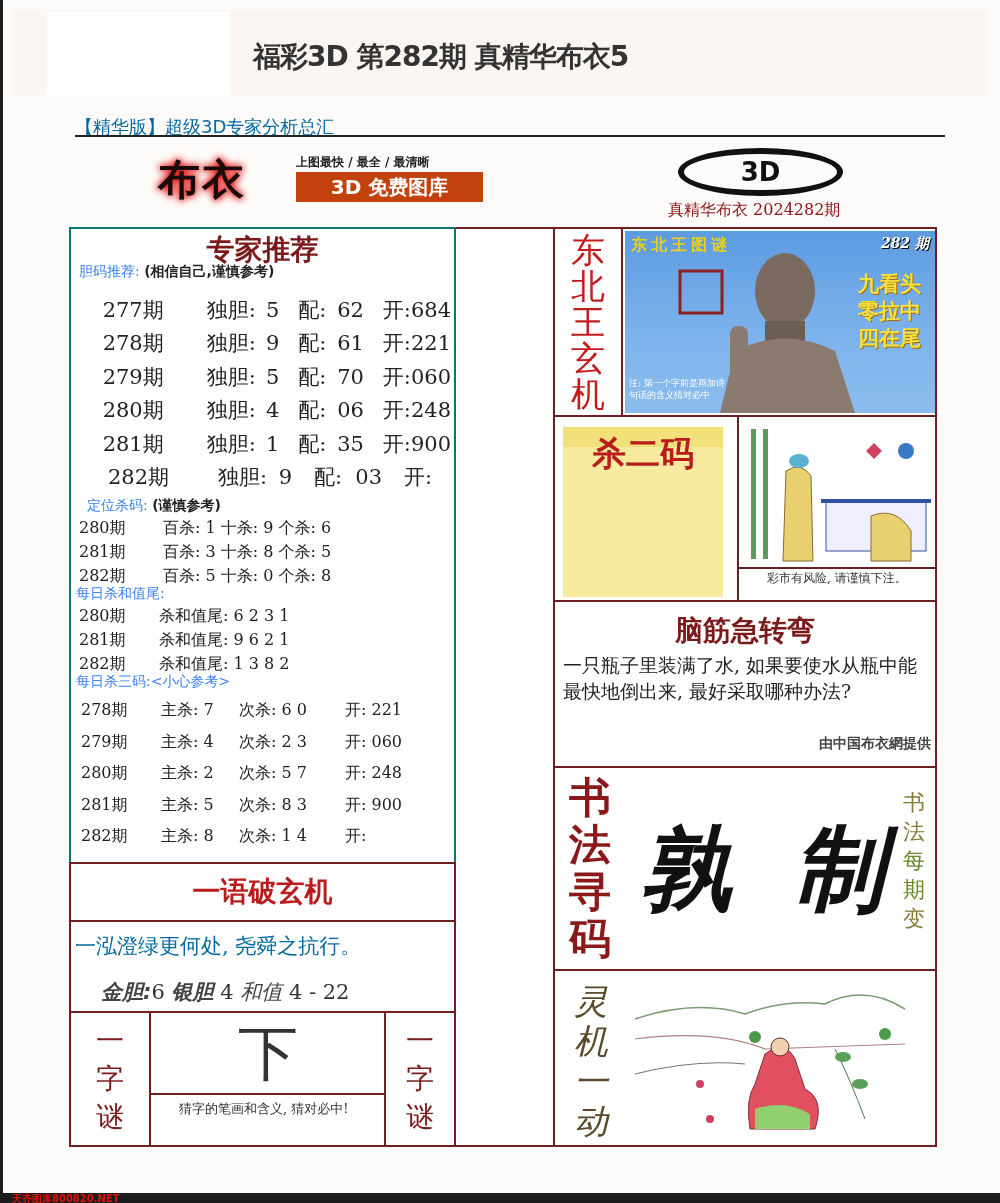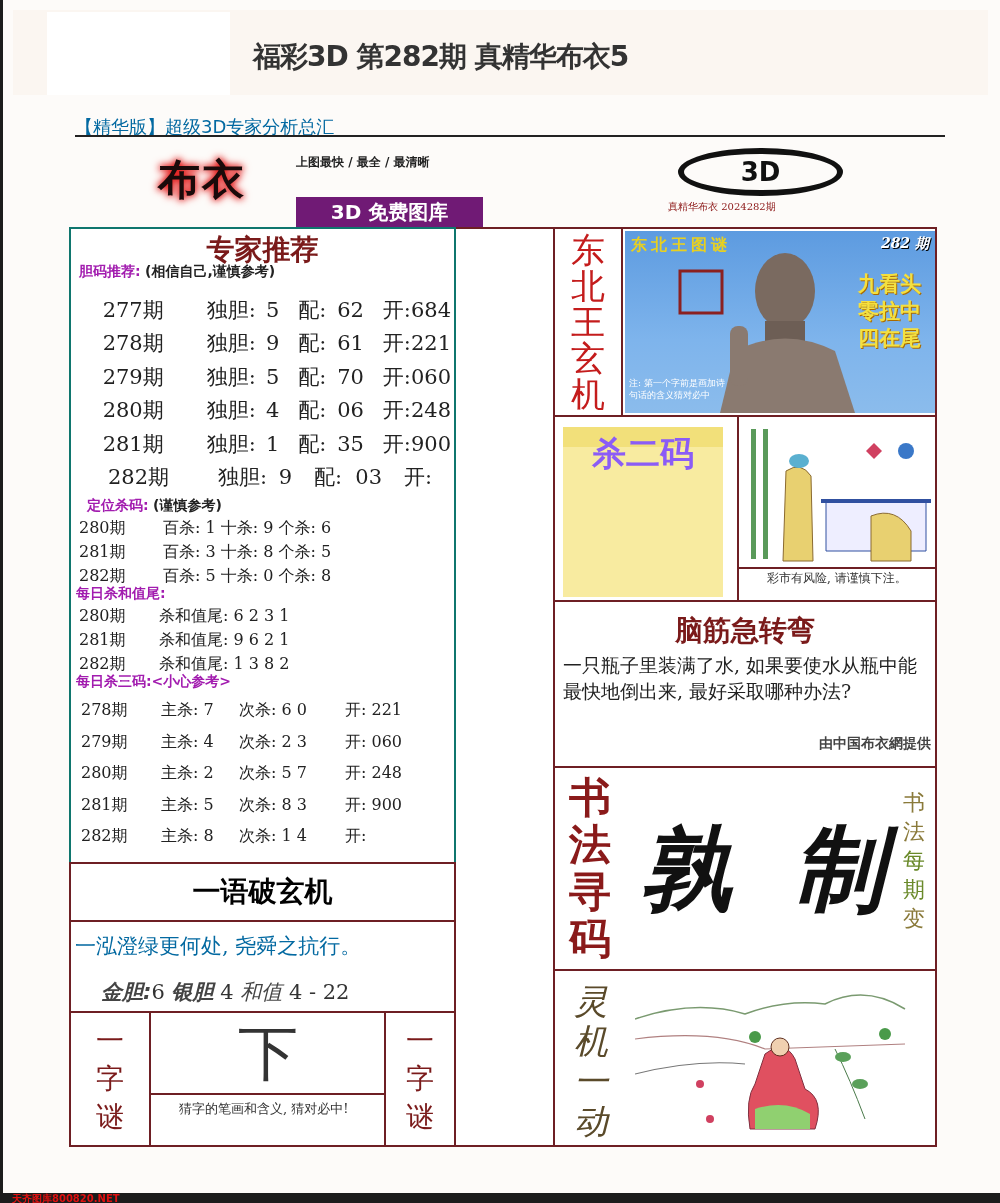--- a/index.html
+++ b/index.html
@@ -9,34 +9,34 @@
   .header-band { position: absolute; left: 10px; top: 10px; width: 975px; height: 85px; background: #fbf6f1; }
   .header-white { position: absolute; left: 44px; top: 12px; width: 183px; height: 83px; background: #ffffff; }
   .main-title { position: absolute; left: 250px; top: 38px; font-family: "DejaVu Sans", sans-serif; font-size: 28px; font-weight: bold; color: #333; letter-spacing: -1px; }
   .subtitle { position: absolute; left: 72px; top: 115px; font-family: "DejaVu Sans", sans-serif; font-size: 18px; color: #0369a1; }
   .subtitle-rule { position: absolute; left: 72px; top: 135px; width: 870px; height: 2px; background: #222; }
 
   
   .buyi-logo { position: absolute; left: 155px; top: 152px; width: 325px; height: 52px; }
   .buyi-big { position: absolute; left: 0; top: 0; font-family: "DejaVu Sans", sans-serif; font-size: 42px; font-weight: bold; color: #1a0a0a; text-shadow: 0 0 6px #e01010, 0 0 10px #e01010; letter-spacing: 2px; }
   .buyi-tag { position: absolute; left: 138px; top: 2px; font-family: "DejaVu Sans", sans-serif; font-size: 12px; font-weight: bold; color: #222; }
-  .buyi-red { position: absolute; left: 138px; top: 20px; width: 187px; height: 30px; background: #701a75; color: #fff; font-family: "DejaVu Sans", sans-serif; font-weight: bold; font-size: 20px; text-align: center; line-height: 30px; margin-top: 25px; }
+  .buyi-red { position: absolute; left: 138px; top: 20px; width: 187px; height: 30px; background: #c2410c; color: #fff; font-family: "DejaVu Sans", sans-serif; font-weight: bold; font-size: 20px; text-align: center; line-height: 30px; }
 
   
   .emblem { position: absolute; left: 675px; top: 148px; width: 165px; height: 48px; border: 6px solid #111; border-radius: 50%; display: flex; align-items: center; justify-content: center; font-family: "DejaVu Sans", sans-serif; font-weight: bold; font-size: 26px; color: #111; }
-  .emblem-caption { position: absolute; left: 665px; top: 200px; font-size: 10px; color: #8b1515; font-family: "DejaVu Serif", serif; }
+  .emblem-caption { position: absolute; left: 665px; top: 200px; font-size: 16px; color: #8b1515; font-family: "DejaVu Serif", serif; }
 
   
   .frame { position: absolute; border: 2px solid #0f766e; background: #fff; }
   .left-box { left: 69px; top: 227px; width: 387px; height: 637px; }
   .mid-col { position: absolute; left: 456px; top: 227px; width: 97px; height: 920px; border-top: 2px solid #6e1f24; border-bottom: 2px solid #6e1f24; background: #fff; }
   .mid-col::after { content: ""; position: absolute; right: -2px; top: 0; width: 2px; height: 100%; background: #6e1f24; }
 
   .sec-title { font-size: 28px; font-weight: bold; color: #7a1a1a; text-align: center; font-family: "DejaVu Sans", sans-serif; }
-  .blue-label { color: #a21caf; font-weight: bold; font-family: "DejaVu Sans", sans-serif; }
+  .blue-label { color: #3b82f6; font-weight: normal; font-family: "DejaVu Sans", sans-serif; }
 
   .dan-rows { position: absolute; left: 10px; top: 64px; width: 370px; text-align: right; }
   .dan-row { display: flex; height: 33.5px; align-items: center; font-size: 21px; color: #222; }
   .dan-row span { white-space: nowrap; }
   .c-period { width: 88px; }
   .c-lbl1 { width: 98px; }
   .c-v1 { width: 25px; }
   .c-lbl2 { width: 50px; }
   .c-v2 { width: 40px; }
   .c-lbl3 { width: 50px; }
@@ -206,21 +206,21 @@
         <span style="width:78px">主杀: 8</span>
         <span style="width:106px">次杀: 1 4</span>
         <span>开:</span>
       </div>
   </div>
 </div>
 
 <div class="mid-col"></div>
 
 <div class="box riddle-title">
-  <div class="sec-title" style="line-height:56px;color:#000000;">一语破玄机</div>
+  <div class="sec-title" style="line-height:56px;color:#b91c1c;">一语破玄机</div>
 </div>
 <div class="box riddle-body">
   <div style="position:absolute;left:4px;top:10px;font-size:21px;color:#0369a1;white-space:nowrap;">一泓澄绿更何处, 尧舜之抗行。</div>
   <div style="position:absolute;left:30px;top:56px;font-size:21px;color:#333;white-space:nowrap;">
     <i style="font-family:'DejaVu Sans',sans-serif;font-weight:bold;color:#444;">金胆:</i><span>6</span>
     <i style="font-family:'DejaVu Sans',sans-serif;font-weight:bold;color:#444;">银胆</i>
     <span>4</span>
     <i style="font-family:'DejaVu Sans',sans-serif;font-weight:normal;color:#444;">和值</i>
     <span>4 - 22</span>
   </div>
@@ -264,21 +264,21 @@
       <div>零拉中</div>
       <div>四在尾</div>
     </div>
     <div style="position:absolute;left:4px;top:146px;width:100px;font-size:9px;color:#fff;line-height:12px;">注: 第一个字前是画加诗句话的含义猜对必中</div>
   </div>
 </div>
 
 <div class="box" style="left:553px;top:415px;width:384px;height:187px;">
   <div style="position:absolute;left:8px;top:10px;width:160px;height:170px;background:#f8eba0;">
     <div style="position:absolute;left:0;top:0;width:100%;height:20px;background:#f2e07a;"></div>
-    <div style="position:absolute;left:0;right:0;top:4px;text-align:center;font-size:34px;font-weight:bold;color:#8b5cf6;font-family:Liberation Serif, serif;">杀二码</div>
+    <div style="position:absolute;left:0;right:0;top:4px;text-align:center;font-size:34px;font-weight:bold;color:#b91c1c;font-family:Liberation Serif, serif;">杀二码</div>
   </div>
   <div style="position:absolute;left:182px;top:0;width:2px;height:100%;background:#6e1f24;"></div>
   <div style="position:absolute;left:186px;top:4px;width:194px;height:146px;background:#fff;">
     <svg width="194" height="146" viewBox="0 0 194 146">
       <rect x="10" y="8" width="5" height="130" fill="#5a9a5a"></rect>
       <rect x="22" y="8" width="5" height="130" fill="#5a9a5a"></rect>
       <path d="M45 50 Q60 40 70 55 L72 140 L42 140 Z" fill="#e8d070" stroke="#8a6a30"></path>
       <ellipse cx="58" cy="40" rx="10" ry="7" fill="#5ab0d0"></ellipse>
       <path d="M85 80 L185 80 L185 130 L85 130 Z" fill="#eef" stroke="#3050a0"></path>
       <path d="M80 80 L190 80" stroke="#3050a0" stroke-width="4"></path>

